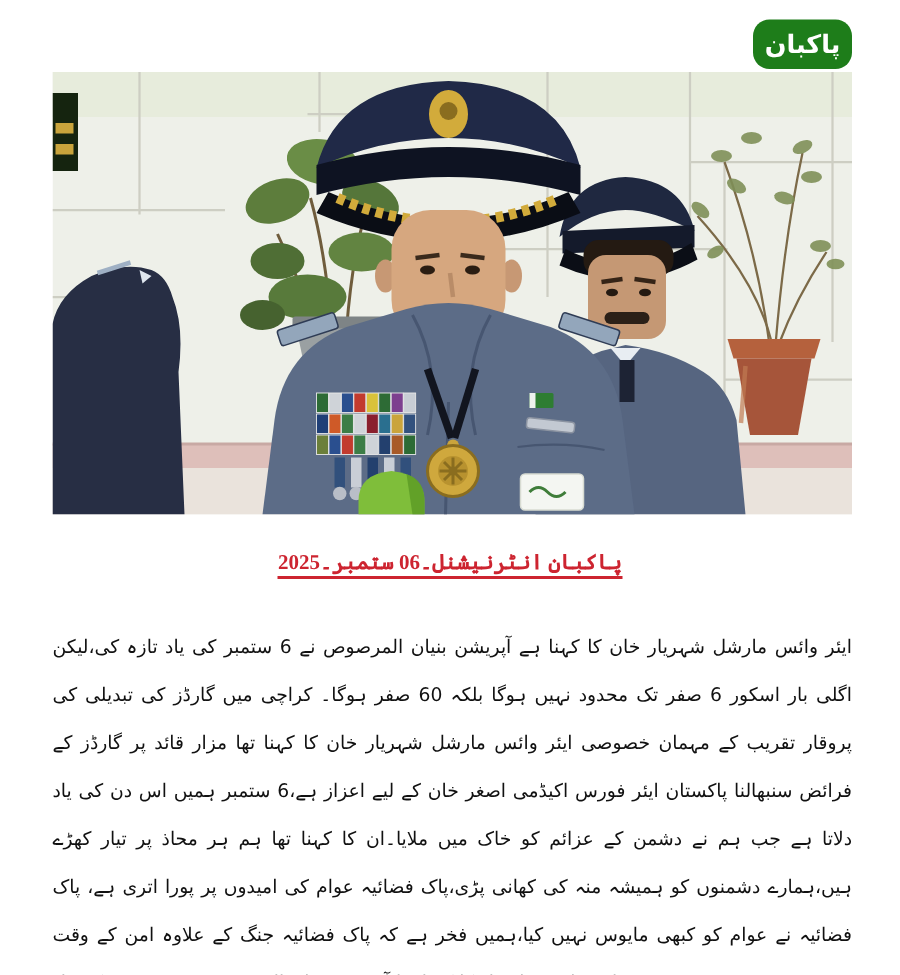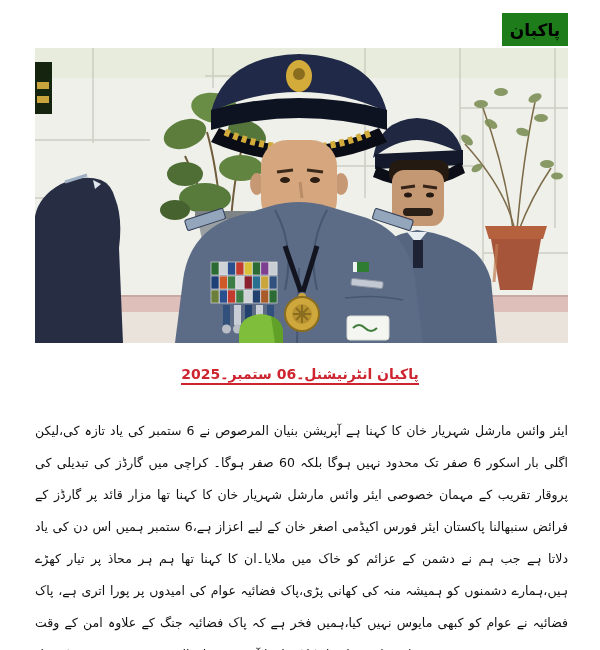--- a/index.html
+++ b/index.html
@@ -6,35 +6,35 @@
   .page{
     position:relative;width:600px;height:650px;background:#fff;overflow:hidden;
     font-family:"DejaVu Sans",sans-serif;
   }
   
   .masthead{
     position:absolute;left:35px;top:13px;width:533px;height:33px;
     display:flex;direction:rtl;gap:4px;
   }
   .logo{
-    width:66px;flex:0 0 66px;background:var(--logo-green,#1e7d1a);color:#000000;
-    font-weight:bold;font-size:17px;display:flex;align-items:center;justify-content:center;
+    width:66px;flex:0 0 66px;background:var(--logo-green,#1e7d1a);color:#ffffff;
+    font-weight:bold;font-size:17px;display:flex;align-items:center;justify-content:center;border-radius:11px;
   }
   .strip{
     flex:1;background:var(--bar-green,#3c610d);color:#fff;font-size:10.5px;
     display:flex;align-items:center;justify-content:center;
     white-space:nowrap;overflow:hidden;padding:0 4px;
     border-top:2px solid #55771f;box-sizing:border-box;
   }
   
   .photo{position:absolute;left:35px;top:48px;width:533px;height:295px;display:block;}
   
   .dateline{
     position:absolute;left:0;top:366px;width:600px;text-align:center;
-    color:var(--dateline-red,#cd2430);font-weight:bold;font-size:14px;direction:rtl;
+    color:var(--dateline-red,#cd2430);font-weight:bold;font-size:14px;direction:rtl;font-family:Liberation Serif, serif;
   }
   .dateline span{border-bottom:2px solid currentColor;padding-bottom:1px;}
   
   .article{
     position:absolute;left:35px;top:402px;width:533px;direction:rtl;
     font-size:12.5px;line-height:32px;color:var(--text,#111);
     text-align:justify;text-align-last:justify;
   }
 </style>
 </head>

